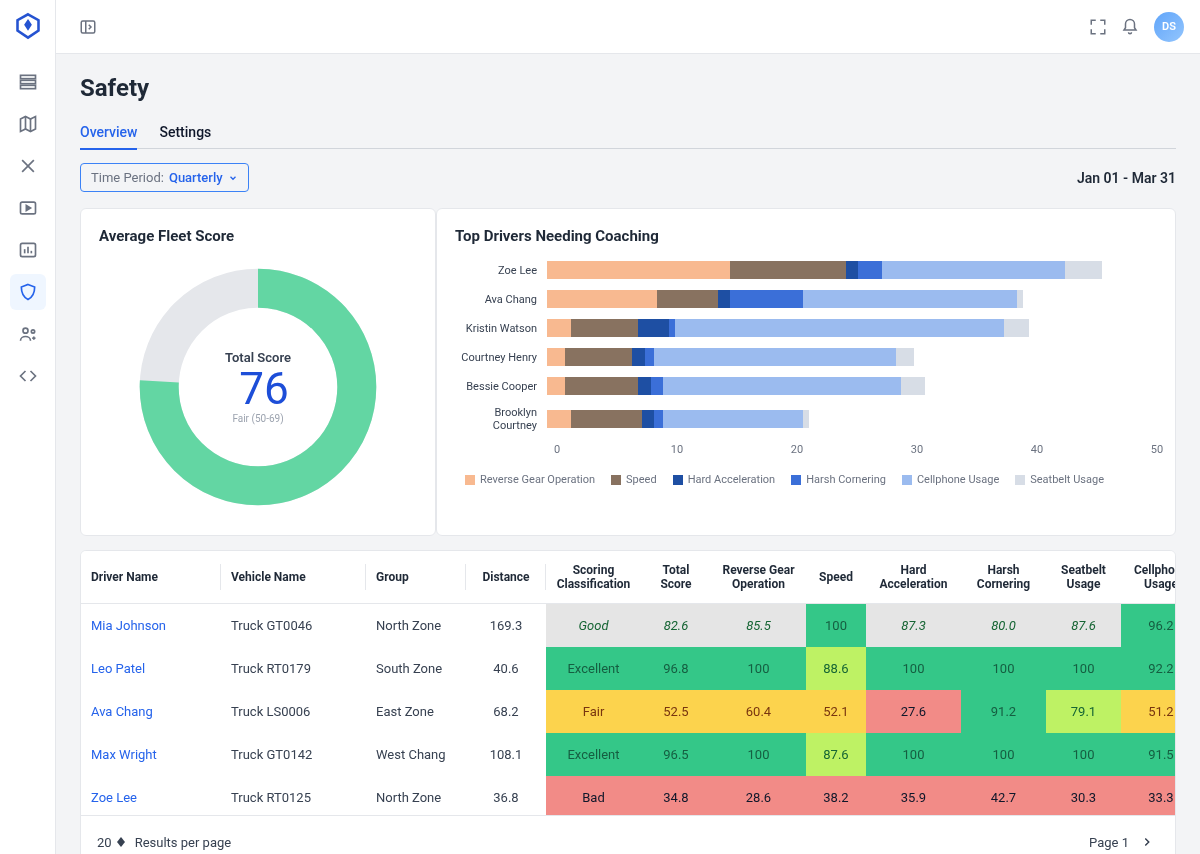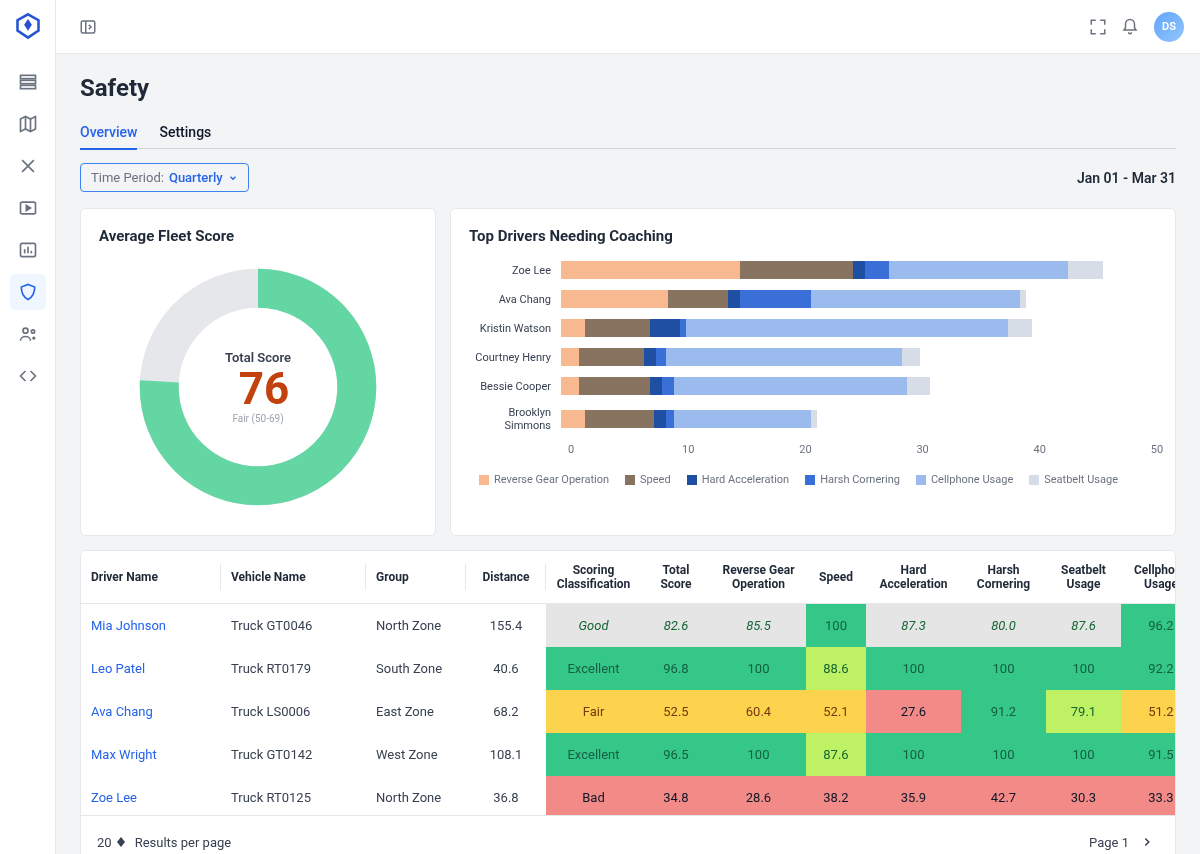--- a/index.html
+++ b/index.html
@@ -30,29 +30,29 @@
     .tabs { display: flex; gap: 22px; border-bottom: 1.5px solid #d1d5db; margin-bottom: 14px; }
     .tab { padding: 8px 0; font-size: 14px; color: #0f172a; font-weight: 500; cursor: pointer; position: relative; }
     .tab.active { color: #2563eb; }
     .tab.active::after { content: ""; position: absolute; bottom: -1.5px; left: 0; right: 0; height: 2px; background: #2563eb; }
     
     .filters { display: flex; align-items: center; margin-bottom: 16px; }
     .time-select { border: 1px solid #3b82f6; border-radius: 4px; padding: 6px 10px; font-size: 13px; color: #6b7280; display: inline-flex; align-items: center; gap: 5px; cursor: pointer; }
     .time-select .val { color: #2563eb; font-weight: 500; }
     .date-range { margin-left: auto; font-size: 14px; font-weight: 600; color: #1f2937; }
     
-    .panels { display: flex; gap: 14px; margin-bottom: 14px; }
+    .panels { display: flex; margin-bottom: 14px; }
     .panel { background: #fff; border: 1px solid #e5e7eb; border-radius: 6px; padding: 18px; }
     .panel-title { font-size: 15px; font-weight: 700; margin-bottom: 12px; }
     
     .fleet-panel { width: 356px; }
     .fleet-chart { position: relative; width: 270px; height: 260px; margin: 0 auto; }
     .fleet-center { position: absolute; inset: 0; display: flex; flex-direction: column; align-items: center; justify-content: center; }
     .fleet-label { font-size: 13px; color: #374151; font-weight: 600; }
-    .fleet-score { font-size: 44px; font-weight: 700; color: #c2410c; line-height: 1.1; margin-left: 12px; }
+    .fleet-score { font-size: 44px; font-weight: 400; color: #1d4ed8; line-height: 1.1; margin-left: 12px; }
     .fleet-sub { font-size: 10px; color: #9ca3af; }
     
     .coaching-panel { flex: 1; }
     .bar-chart { padding-top: 4px; }
     .bar-row { display: flex; align-items: center; margin-bottom: 11px; }
     .bar-name { width: 92px; text-align: right; font-size: 11px; color: #374151; padding-right: 10px; }
     .bar-track { flex: 1; display: flex; height: 18px; }
     .bar-seg { height: 100%; }
     .bar-axis { display: flex; margin-left: 102px; font-size: 11px; color: #6b7280; margin-top: 4px; position: relative; height: 16px; }
     .bar-axis span { position: absolute; transform: translateX(-50%); }
@@ -263,21 +263,21 @@
                 <div class="bar-track">
                   <div class="bar-seg" style="background: rgb(248, 185, 144); width: 3%;"></div>
                   <div class="bar-seg" style="background: rgb(136, 114, 96); width: 12%;"></div>
                   <div class="bar-seg" style="background: rgb(30, 79, 163); width: 2%;"></div>
                   <div class="bar-seg" style="background: rgb(59, 111, 216); width: 2%;"></div>
                   <div class="bar-seg" style="background: rgb(155, 187, 239); width: 39%;"></div>
                   <div class="bar-seg" style="background: rgb(215, 221, 230); width: 4%;"></div>
                 </div>
               </div>
               <div class="bar-row">
-                <div class="bar-name">Brooklyn Simmons</div>
+                <div class="bar-name">Brooklyn Courtney</div>
                 <div class="bar-track">
                   <div class="bar-seg" style="background: rgb(248, 185, 144); width: 4%;"></div>
                   <div class="bar-seg" style="background: rgb(136, 114, 96); width: 11.6%;"></div>
                   <div class="bar-seg" style="background: rgb(30, 79, 163); width: 2%;"></div>
                   <div class="bar-seg" style="background: rgb(59, 111, 216); width: 1.4%;"></div>
                   <div class="bar-seg" style="background: rgb(155, 187, 239); width: 23%;"></div>
                   <div class="bar-seg" style="background: rgb(215, 221, 230); width: 1%;"></div>
                 </div>
               </div>
             </div>
@@ -335,21 +335,21 @@
                   <th class="center" style="width: 85px; position: relative;">Harsh Cornering</th>
                   <th class="center" style="width: 75px; position: relative;">Seatbelt Usage</th>
                   <th class="center" style="width: 80px; position: relative;">Cellphone Usage</th>
                 </tr>
               </thead>
             <tbody id="tbody">
                 <tr>
                   <td class="link">Mia Johnson</td>
                   <td>Truck GT0046</td>
                   <td>North Zone</td>
-                  <td class="center">155.4</td>
+                  <td class="center">169.3</td>
                   <td class="center cell-good">Good</td>
                   <td class="center cell-good">82.6</td>
                   <td class="center cell-good">85.5</td>
                   <td class="center cell-excellent">100</td>
                   <td class="center cell-good">87.3</td>
                   <td class="center cell-good">80.0</td>
                   <td class="center cell-good">87.6</td>
                   <td class="center cell-excellent">96.2</td>
                 </tr>
                 <tr>
@@ -376,21 +376,21 @@
                   <td class="center cell-fair">60.4</td>
                   <td class="center cell-fair">52.1</td>
                   <td class="center cell-bad">27.6</td>
                   <td class="center cell-excellent">91.2</td>
                   <td class="center cell-goodalt">79.1</td>
                   <td class="center cell-fair">51.2</td>
                 </tr>
                 <tr>
                   <td class="link">Max Wright</td>
                   <td>Truck GT0142</td>
-                  <td>West Zone</td>
+                  <td>West Chang</td>
                   <td class="center">108.1</td>
                   <td class="center cell-excellent">Excellent</td>
                   <td class="center cell-excellent">96.5</td>
                   <td class="center cell-excellent">100</td>
                   <td class="center cell-goodalt">87.6</td>
                   <td class="center cell-excellent">100</td>
                   <td class="center cell-excellent">100</td>
                   <td class="center cell-excellent">100</td>
                   <td class="center cell-excellent">91.5</td>
                 </tr>

